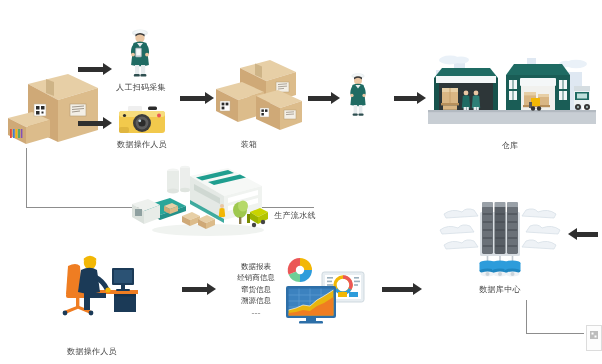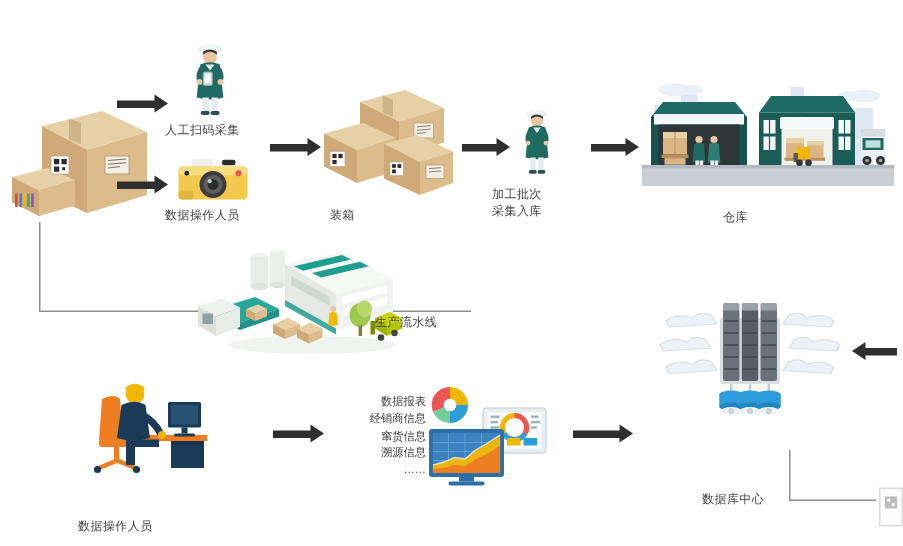--- a/index.html
+++ b/index.html
@@ -15,27 +15,27 @@
   #canvas {
     position: relative;
     width: 602px;
     height: 364px;
     background: #ffffff;
     overflow: hidden;
   }
   .node { position: absolute; }
   .caption {
     position: absolute;
-    text-align: left;
+    text-align: center;
     font-size: 8px;
     line-height: 1.35;
     color: #444;
     letter-spacing: .3px;
     white-space: pre-line;
-    font-family: Liberation Mono, monospace;
+    font-family: Liberation Serif, serif;
   }
 
   
   .arrow { position: absolute; }
   .arrow .shaft {
     position: absolute;
     left: 0; top: 50%;
     height: 5px;
     margin-top: -2.5px;
     background: #2f2f2f;
@@ -62,22 +62,22 @@
     position: absolute;
     background: #8d8d8d;
   }
 
   .datalist {
     position: absolute;
     font-size: 7.5px;
     line-height: 1.5;
     color: #3c3c3c;
     white-space: pre-line;
-    text-align: right;
-    font-family: Liberation Sans, sans-serif;
+    text-align: center;
+    font-family: Liberation Mono, monospace;
   }
   svg { display: block; overflow: visible; }
 </style>
 </head>
 <body>
 
 <div id="canvas">
 
   <div class="node" style="left:6px; top:60px; width:100px; height:90px;">
     <svg width="100" height="90" viewBox="0 0 100 90">
@@ -240,22 +240,20 @@
       <path d="M11.4 18 q-2.8 4.4 -1.8 8.8 l2.9 0.5 q-0.5 -4.9 1.4 -8.2 z" fill="#1f6b63"></path>
       <path d="M22.6 18 q2.8 4.4 1.8 8.8 l-2.9 0.5 q0.5 -4.9 -1.4 -8.2 z" fill="#1f6b63"></path>
       <circle cx="11" cy="27.4" r="1.6" fill="#eac6a3"></circle>
       <circle cx="23" cy="27.4" r="1.6" fill="#eac6a3"></circle>
       <rect x="12.6" y="37" width="3.6" height="9" fill="#e6ebed"></rect>
       <rect x="17.8" y="37" width="3.6" height="9" fill="#e6ebed"></rect>
       <rect x="11.6" y="45.4" width="5.2" height="2.4" rx="1.1" fill="#2e4f50"></rect>
       <rect x="17.4" y="45.4" width="5.2" height="2.4" rx="1.1" fill="#2e4f50"></rect>
     </svg>
   </div>
-  <div class="caption" style="left:328px; top:126px; width:60px;">加工批次
-采集入库</div>
 
   <div class="arrow" style="left:394px; top:92px; width:32px; height:12px;">
     <div class="shaft" style="width:24px;"></div>
     <div class="head"></div>
   </div>
 
   <div class="node" style="left:428px; top:48px; width:168px; height:86px;">
     <svg width="168" height="86" viewBox="0 0 168 86">
 
       <rect x="0" y="0" width="168" height="72" fill="#ffffff"></rect>
@@ -622,21 +620,21 @@
         <circle cx="62" cy="82" r="2" fill="#c9d3da"></circle>
 
         <ellipse cx="74.5" cy="71" rx="8" ry="2.6" fill="#2d9cdb"></ellipse>
         <rect x="66.5" y="71" width="16" height="8" fill="#2d9cdb"></rect>
         <ellipse cx="74.5" cy="79" rx="8" ry="2.6" fill="#1f86c0"></ellipse>
         <ellipse cx="74.5" cy="82" rx="7" ry="2.6" fill="#eef2f6"></ellipse>
         <circle cx="74.5" cy="82" r="2" fill="#c9d3da"></circle>
       </g>
     </svg>
   </div>
-  <div class="caption" style="left:468px; top:285px; width:64px;margin-top:44px;">数据库中心</div>
+  <div class="caption" style="left:468px; top:285px; width:64px;">数据库中心</div>
 
   <div class="arrow left" style="left:568px; top:228px; width:30px; height:12px;">
     <div class="shaft" style="width:22px;"></div>
     <div class="head"></div>
   </div>
 
   <div class="connector" style="left:526px; top:300px; width:62px; height:40px;">
     <div class="seg" style="left:0; top:0; width:1.4px; height:34px;"></div>
     <div class="seg" style="left:0; top:33px; width:58px; height:1.4px;"></div>
   </div>

